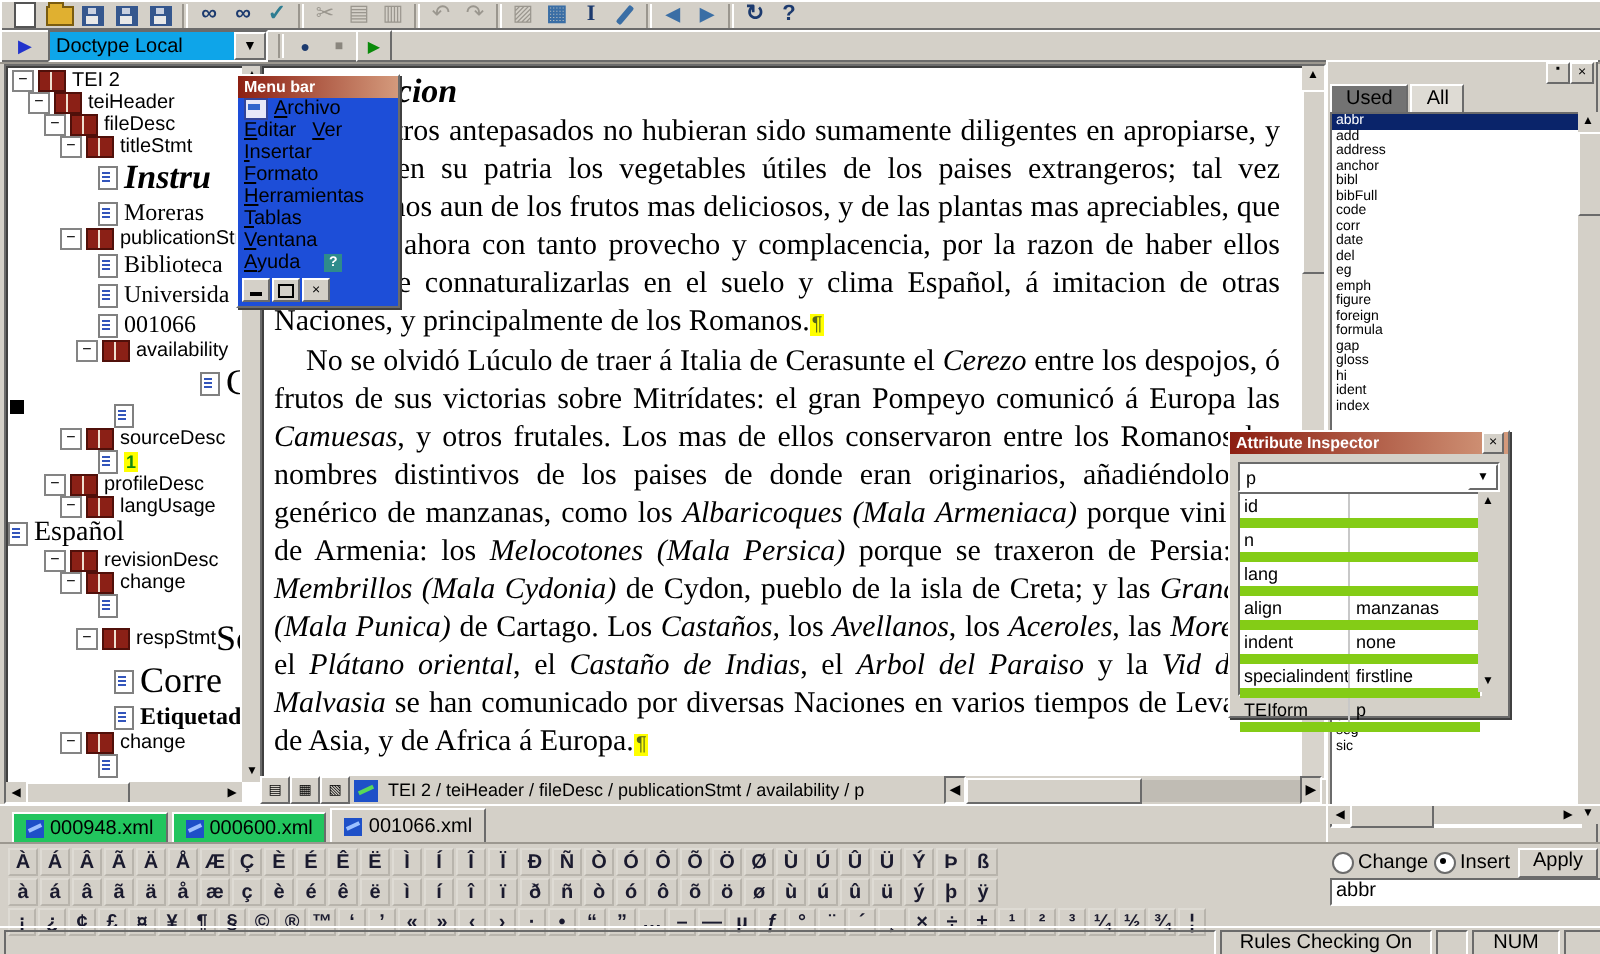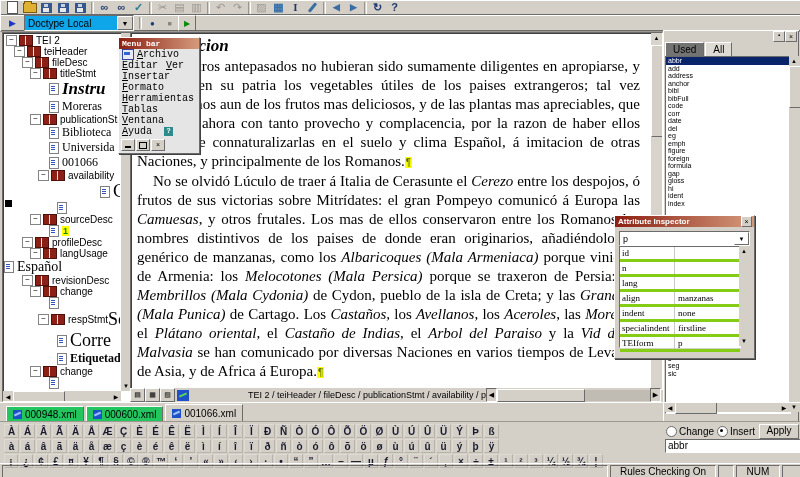--- a/index.html
+++ b/index.html
@@ -52,57 +52,57 @@
   
   #doc-panel{position:absolute;left:130px;top:32px;width:531px;height:356px;background:#fff;overflow:hidden;}
   #doc-body{position:absolute;left:6px;top:2px;right:22px;font-family:"Liberation Serif",serif;font-size:15px;line-height:19px;text-align:justify;}
   #doc-title{text-align:left;font-weight:bold;font-style:italic;font-size:17px;margin:1px 0 2px 0;}
   #doc-body p{margin:0;text-indent:16px;}
   .pmark{background:#ffff00;color:#55661a;font-size:10px;font-family:"Liberation Sans",sans-serif;padding:0 1px;}
   #doc-vsb{position:absolute;right:0;top:0;width:11px;height:356px;background:#d8d4cc;}
   
   #doc-bottom{position:absolute;left:130px;top:388px;width:531px;height:14px;display:flex;align-items:center;background:#d4d0c8;}
   .minibtn{width:13px;height:12px;flex:none;display:flex;align-items:center;justify-content:center;font-size:7px;}
-  #path-text{font-size:9px;white-space:nowrap;overflow:hidden;width:278px;padding-left:19px;text-align:right;}
+  #path-text{font-size:9px;white-space:nowrap;overflow:hidden;width:278px;padding-left:5px;}
   
   #right-panel{position:absolute;left:663px;top:30px;width:136px;height:392px;background:#d4d0c8;}
   #rp-tabs{position:absolute;left:2px;top:12px;height:14px;display:flex;align-items:flex-end;font-size:10px;}
   .rtab{padding:1px 7px;border:1px solid #6b6b6b;border-bottom:none;border-top-color:#fff;border-left-color:#fff;background:#737373;margin-right:1px;}
   #rp-list{position:absolute;left:2px;top:26px;width:124px;height:356px;background:#fff;overflow:hidden;font-size:7px;line-height:7.5px;}
   .litem{padding-left:2px;white-space:nowrap;}
   .litem.sel{background:#0a246a;color:#fff;}
   #rp-vsb{position:absolute;left:126px;top:26px;width:10px;height:356px;background:#d4d0c8;}
   #rp-hsb{position:absolute;left:2px;top:372px;width:124px;height:10px;}
   #rp-controls{position:absolute;left:0px;top:394px;width:136px;height:14px;display:flex;align-items:center;font-size:10px;}
   .radio{width:9px;height:9px;border-radius:50%;border:1px solid #6b6b6b;background:#fff;margin:0 2px 0 3px;position:relative;flex:none;}
   .radio.on:after{content:"";position:absolute;left:2px;top:2px;width:3px;height:3px;border-radius:50%;background:#000;}
   #apply-btn{margin-left:4px;width:58px;height:13px;text-align:center;font-size:10px;background:#d4d0c8;}
   #rp-field{position:absolute;left:2px;top:409px;width:133px;height:12px;background:#fff;font-size:10px;padding-left:2px;}
   
-  #menu-popup{position:absolute;left:118px;top:37px;width:80px;height:115px;background:#e5e5e5;box-shadow:1px 1px 0 #404040;font-family:Liberation Mono, monospace;}
+  #menu-popup{position:absolute;left:118px;top:37px;width:80px;height:115px;background:#1d4ed8;box-shadow:1px 1px 0 #404040;}
   #menu-title{height:10px;background:linear-gradient(to right,#8c1f12,#d49a7c);color:#fff;font-size:8px;font-weight:bold;padding:1px 0 0 3px;}
   .mitem-row{display:flex;align-items:center;height:11px;padding-left:3px;}
   .mitem{font-size:10px;margin-right:8px;white-space:nowrap;}
   .mitem u{text-decoration:underline;}
   .archivo-ic{width:10px;height:9px;background:#e8e8f8;border:1px solid #334499;margin-right:3px;position:relative;}
   .archivo-ic:after{content:"";position:absolute;left:1px;top:2px;width:6px;height:3px;background:#3366cc;}
   .ayuda-ic{width:9px;height:9px;background:#2e8b8b;color:#fff;font-size:7px;font-weight:bold;text-align:center;line-height:9px;margin-left:4px;}
   #menu-btns{display:flex;align-items:center;padding:2px 0 0 2px;}
   .mbtn{width:12px;height:10px;margin-right:1px;display:flex;align-items:center;justify-content:center;font-size:7px;background:#d4d0c8;}
   .mbtn .bar{width:6px;height:2px;background:#000;margin-top:4px;}
   .mbtn .box{width:6px;height:5px;border:1px solid #000;}
   
   #attr-inspector{position:absolute;left:614px;top:215px;width:139px;height:142px;background:#d4d0c8;box-shadow:1px 1px 0 #404040;}
   #ai-title{height:11px;background:linear-gradient(to right,#8c1f12,#d49a7c);display:flex;align-items:center;padding:0 2px 0 3px;}
   #ai-title .t{color:#fff;font-size:8px;font-weight:bold;flex:1;}
   #ai-close{width:9px;height:9px;background:#d4d0c8;font-size:7px;line-height:9px;text-align:center;}
   #ai-combo{position:absolute;left:4px;top:15px;width:129px;height:13px;background:#fff;display:flex;align-items:center;}
   #ai-combo .cv{flex:1;font-size:9px;padding-left:3px;}
   #ai-grid{position:absolute;left:4px;top:30px;width:120px;height:100px;background:#fff;font-size:9px;}
-  .airow{display:flex;height:12px;border-bottom:3px solid #84cc16;font-family:Liberation Serif, serif;}
+  .airow{display:flex;height:12px;border-bottom:5px solid #84cc16;}
   .airow .an{width:52px;border-right:1px solid #c8c8c8;padding:1px 0 0 2px;overflow:hidden;white-space:nowrap;}
   .airow .av{flex:1;padding:1px 0 0 3px;white-space:nowrap;}
   #ai-vsb{position:absolute;left:124px;top:30px;width:10px;height:100px;background:#d4d0c8;}
   
   #file-tabs{position:absolute;left:0;top:402px;width:800px;height:18px;display:flex;align-items:flex-end;padding-left:6px;border-top:1px solid #fff;}
   .ftab{display:flex;align-items:center;height:14px;padding:0 6px;font-size:10px;border:1px solid #6b6b6b;border-bottom:none;border-top-color:#fff;border-left-color:#fff;background:#22c55e;margin-right:2px;white-space:nowrap;}
   .ftab.active{background:#d4d0c8;height:16px;}
   .ftab-ic{width:9px;height:9px;background:#1e50c8;margin-right:3px;position:relative;}
   .ftab-ic:after{content:"";position:absolute;left:1px;top:3px;width:7px;height:2px;background:#9cc0ff;transform:rotate(-25deg);}
   

